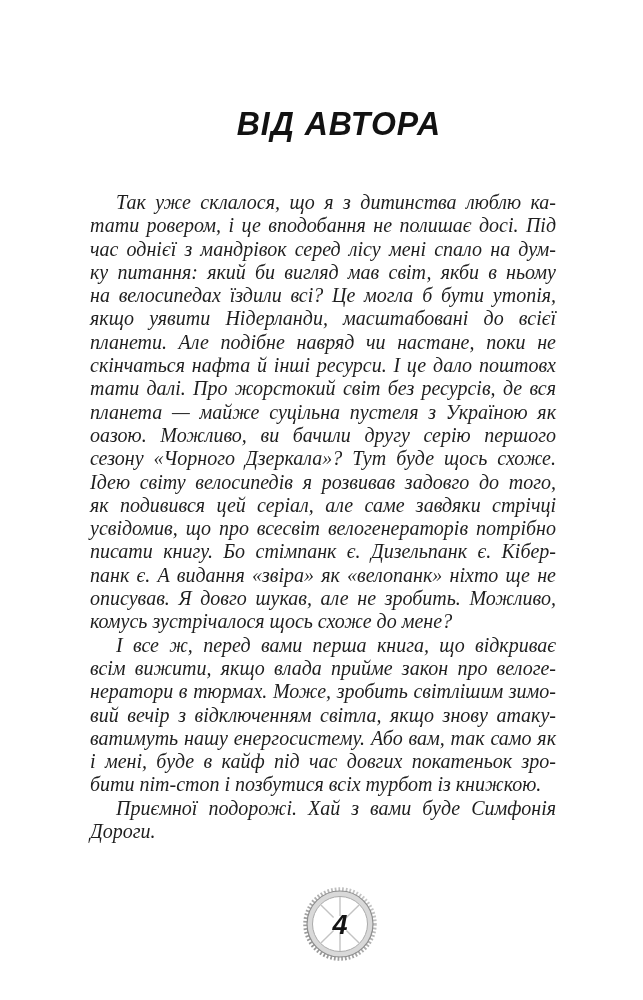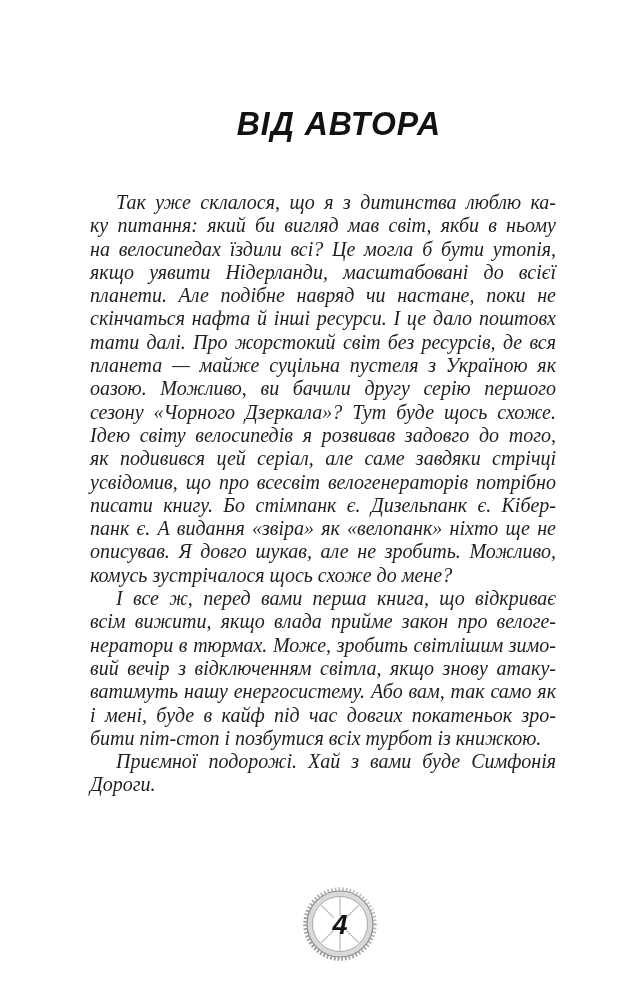--- a/index.html
+++ b/index.html
@@ -69,20 +69,22 @@
 </style>
 </head>
 <body>
 
 <div class="page">
 
   <h1 class="title">ВІД АВТОРА</h1>
 
   <div class="body-text" id="body-text">
       <div class="line para-start">Так уже склалося, що я з дитинства люблю ка-</div>
+      <div class="line">тати ровером, і це вподобання не полишає досі. Під</div>
+      <div class="line">час однієї з мандрівок серед лісу мені спало на дум-</div>
       <div class="line">ку питання: який би вигляд мав світ, якби в ньому</div>
       <div class="line">на велосипедах їздили всі? Це могла б бути утопія,</div>
       <div class="line">якщо уявити Нідерланди, масштабовані до всієї</div>
       <div class="line">планети. Але подібне навряд чи настане, поки не</div>
       <div class="line">скінчаться нафта й інші ресурси. І це дало поштовх</div>
       <div class="line">тати далі. Про жорстокий світ без ресурсів, де вся</div>
       <div class="line">планета — майже суцільна пустеля з Україною як</div>
       <div class="line">оазою. Можливо, ви бачили другу серію першого</div>
       <div class="line">сезону «Чорного Дзеркала»? Тут буде щось схоже.</div>
       <div class="line">Ідею світу велосипедів я розвивав задовго до того,</div>

